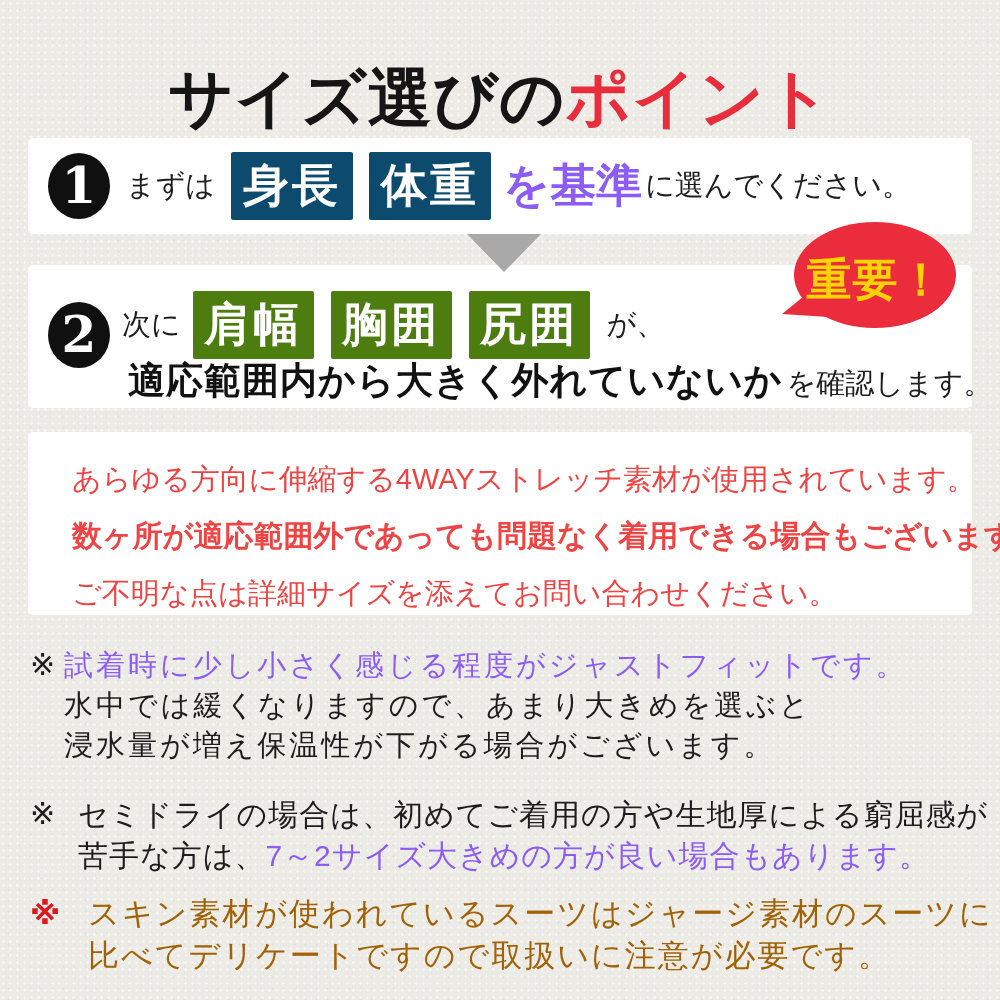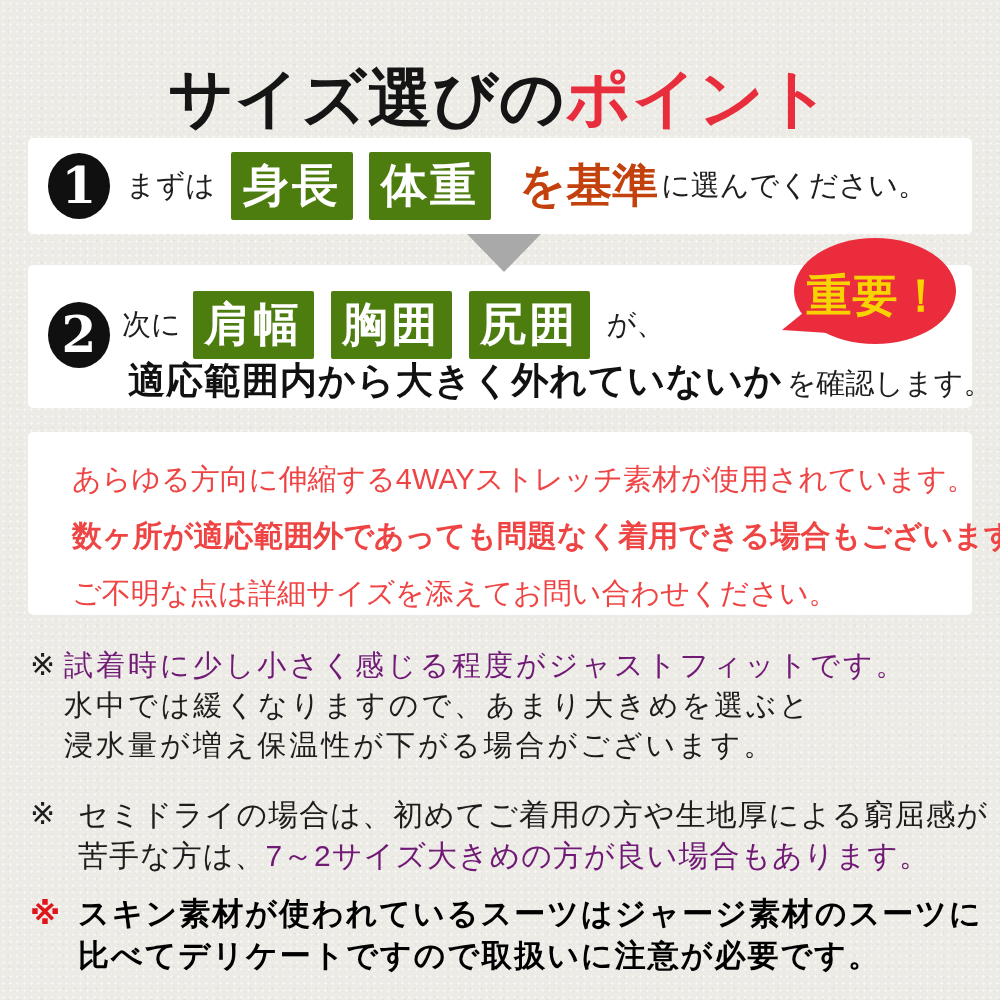--- a/index.html
+++ b/index.html
@@ -40,41 +40,41 @@
   .card1 .numbadge{margin-right:16px;}
   .badge2{position:absolute;left:20px;top:37px;}
 
   .small{font-size:29px;color:#1e1e1e;white-space:nowrap;}
 
   .chip{
     height:68px;display:flex;align-items:center;justify-content:center;
     font-weight:bold;font-size:46px;color:#ffffff;letter-spacing:3px;
     border-radius:2px;flex:none;white-space:nowrap;
   }
-  .chip.blue{width:122px;background:#4d7c0f;margin-left:16px;}
+  .chip.blue{width:122px;background:#0c4a6e;margin-left:16px;}
   .chip.green{width:121px;background:#4d7c0f;margin-right:17px;}
 
-  .emph{font-size:46px;font-weight:bold;color:#c2410c;margin-left:28px;white-space:nowrap;}
+  .emph{font-size:46px;font-weight:bold;color:#8b5cf6;margin-left:12px;white-space:nowrap;}
   .card1 .small.suffix{margin-left:3px;}
 
   .row1{position:absolute;left:94px;top:20px;height:80px;display:flex;align-items:center;}
   .row1 .small.prefix{margin-right:12px;}
   .row2{position:absolute;left:100px;top:91px;display:flex;align-items:baseline;white-space:nowrap;}
   .emph2{font-size:37px;font-weight:bold;color:#111;letter-spacing:1px;}
   .row2 .small{margin-left:4px;}
 
   
   .downarrow{
     position:absolute;left:467px;top:234px;width:0;height:0;z-index:2;
     border-left:37px solid transparent;border-right:37px solid transparent;
     border-top:38px solid #a9a9a9;
   }
 
   
-  .bubble{position:absolute;left:778px;top:236px;width:186px;height:112px;z-index:5;}
+  .bubble{position:absolute;left:778px;top:220px;width:186px;height:112px;z-index:5;}
   .bubble svg{position:absolute;left:0;top:0;}
   .bubble-text{
     position:absolute;left:17px;top:30px;width:161px;text-align:center;
     font-weight:bold;font-size:45px;color:#f8d300;letter-spacing:1px;white-space:nowrap;
   }
 
   
   .il{margin:0;color:#ef4444;white-space:nowrap;}
   .il1{font-size:29px;}
   .il2{font-size:30px;font-weight:bold;margin-top:16px;}
@@ -82,22 +82,22 @@
 
   
   .note{position:absolute;left:30px;display:flex;align-items:flex-start;}
   .note .mark{width:34px;flex:none;font-size:30px;line-height:40px;color:#1d1d1d;}
   .note .ntext{font-size:29px;line-height:40px;color:#1d1d1d;letter-spacing:3px;white-space:nowrap;}
   .note1{top:645px;}
   .note2{top:794px;}
   .note2 .ntext{margin-left:14px;letter-spacing:1px;line-height:41px;font-size:30px;}
   .note3{top:893px;}
   .note3 .mark{color:#e0151b;font-weight:bold;font-size:31px;line-height:42px;}
-  .note3 .ntext{margin-left:14px;color:#000000;font-weight:bold;font-size:31px;letter-spacing:2px;line-height:42px;}
-  .blue-text{color:#701a75;}
+  .note3 .ntext{margin-left:24px;color:#a16207;font-weight:normal;font-size:31px;letter-spacing:2px;line-height:42px;}
+  .blue-text{color:#8b5cf6;}
 </style>
 </head>
 <body>
 
 <h1 class="title"><span>サイズ選びの</span><span class="accent">ポイント</span></h1>
 
 <section class="card card1">
   <div class="numbadge">
       <span>1</span>
     </div>

